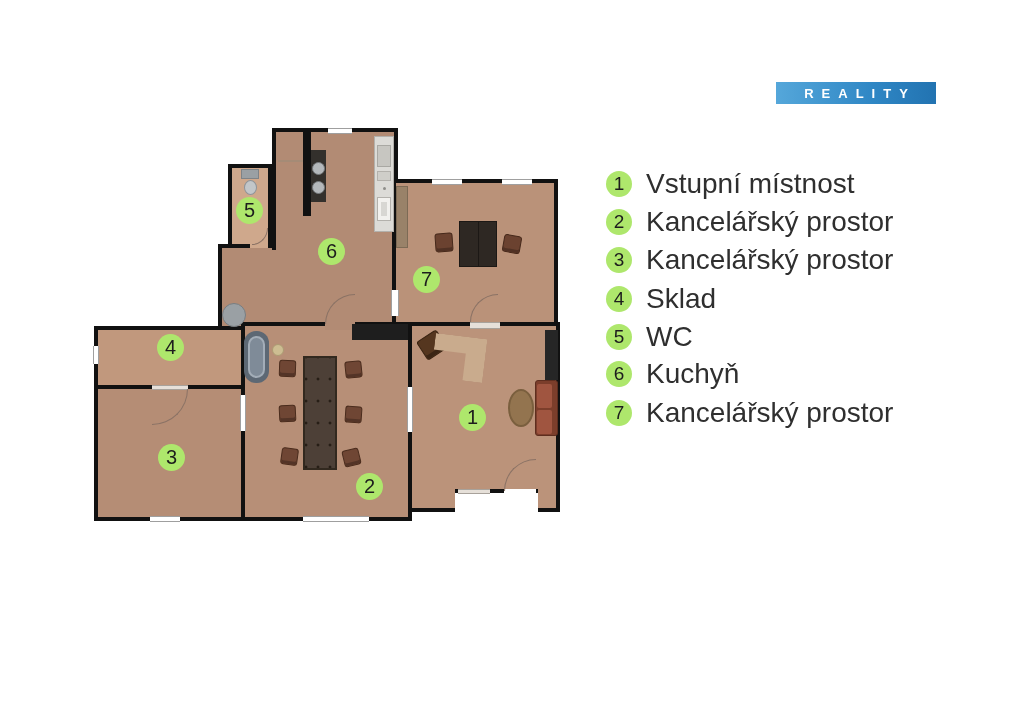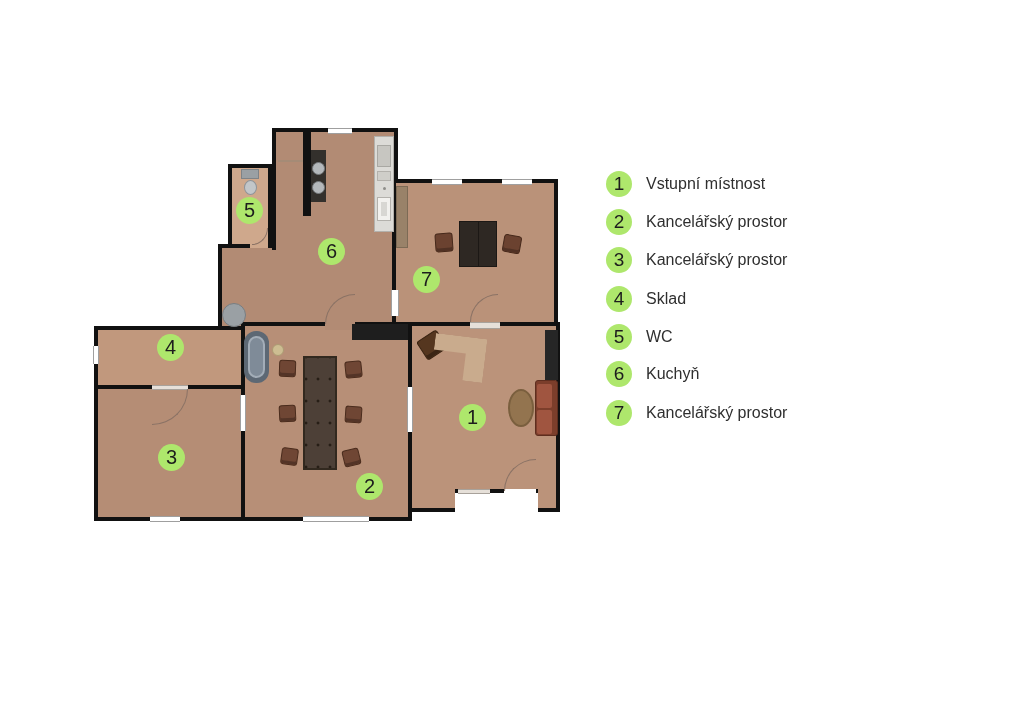--- a/index.html
+++ b/index.html
@@ -16,21 +16,21 @@
   .arc.tl{border-top:1.5px solid #8a7265;border-left:1.5px solid #8a7265;border-radius:100% 0 0 0;}
   .arc.br{border-bottom:1.5px solid #8a7265;border-right:1.5px solid #8a7265;border-radius:0 0 100% 0;}
   .f{position:absolute;box-sizing:border-box;}
   .badge{position:absolute;width:27px;height:27px;border-radius:50%;background:#aee76c;color:#1d1d1d;
          font-size:20px;font-weight:500;display:flex;align-items:center;justify-content:center;}
   
   .legend{position:absolute;left:606px;top:165px;}
   .lg-row{position:absolute;left:0;height:38px;display:flex;align-items:center;gap:14px;white-space:nowrap;}
   .lg-badge{width:26px;height:26px;border-radius:50%;background:#aee76c;color:#1d1d1d;font-size:19px;font-weight:500;
             display:flex;align-items:center;justify-content:center;flex:0 0 26px;}
-  .lg-label{font-size:16px;color:#2f2f2f;}
+  .lg-label{font-size:28px;color:#2f2f2f;}
   
   .logo{position:absolute;left:776px;top:26px;width:160px;height:78px;}
   .logo-mm{position:absolute;left:0;top:0;width:160px;height:56px;line-height:58px;text-align:center;
            color:#d7242b;font-weight:800;font-size:54px;letter-spacing:-3px;}
   .logo-bar{position:absolute;left:0;top:56px;width:160px;height:22px;
             background:linear-gradient(90deg,#55a7da 0%,#2f87c5 60%,#2273b1 100%);
             display:flex;align-items:center;justify-content:center;}
   .logo-bar span{color:#fff;font-size:13px;font-weight:700;letter-spacing:8px;text-indent:8px;}
 </style>
 </head>
@@ -157,15 +157,18 @@
       <span class="lg-badge">6</span>
       <span class="lg-label">Kuchyň</span>
     </div>
     <div class="lg-row" style="top:229px;">
       <span class="lg-badge">7</span>
       <span class="lg-label">Kancelářský prostor</span>
     </div>
   </div>
 
   <div class="logo">
+    <div class="logo-bar">
+      <span>REALITY</span>
+    </div>
   </div>
 
 </div>
 
 </body></html>

